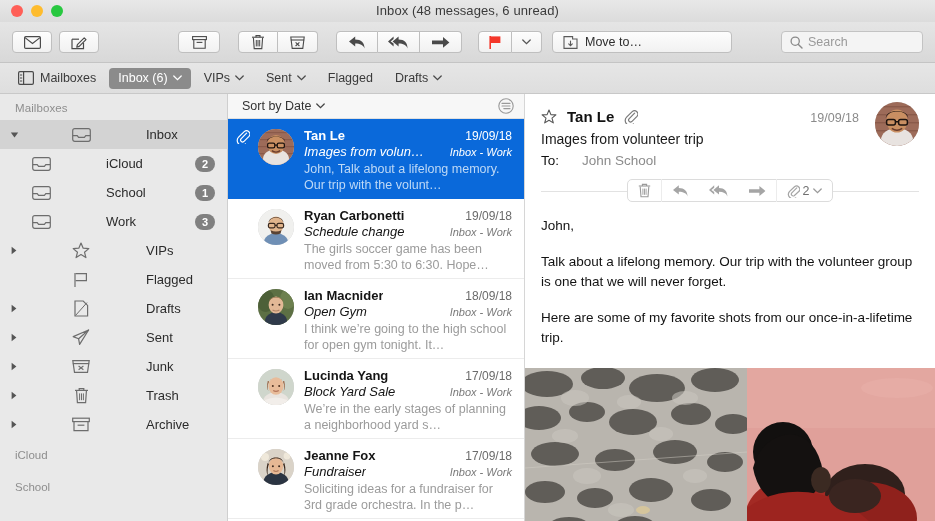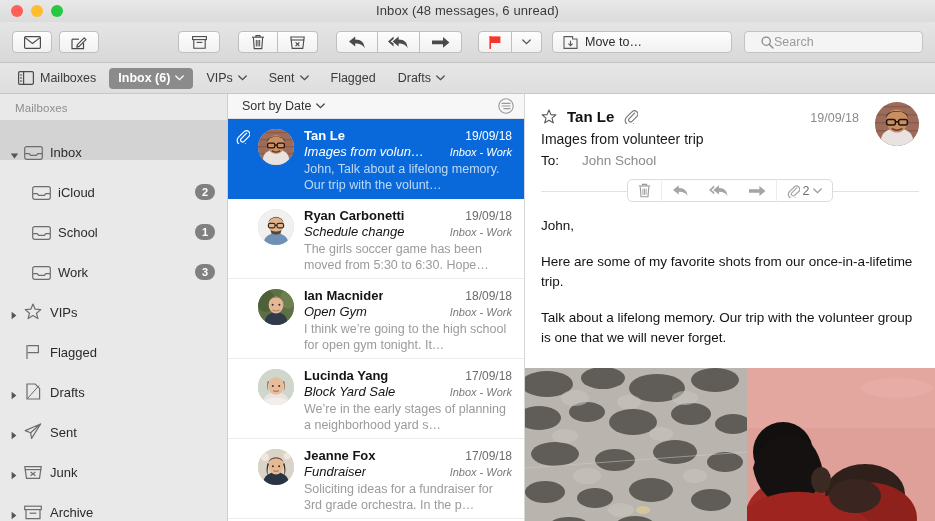--- a/index.html
+++ b/index.html
@@ -70,25 +70,25 @@
     height: 22px; width: 180px;
     background: linear-gradient(to bottom, #fdfdfd, #f1f1f1);
     border: 1px solid #bfbfbf; border-radius: 4px;
     display: flex; align-items: center; gap: 7px;
     padding-left: 10px;
     font-size: 12.5px; color: #2d2d2d;
     cursor: default;
   }
   .searchbox {
     position: absolute; right: 12px;
-    height: 22px; width: 179px;
+    height: 22px; width: 142px;
     background: #f4f4f4;
     border: 1px solid #c3c3c3; border-radius: 4px;
-    display: flex; align-items: center; 
-    padding-left: 16px;
+    display: flex; align-items: center; gap: 5px;
+    padding-left: 8px;
     font-size: 12.5px; color: #9a9a9a;
     cursor: text;
   }
   svg { display: block; }
 
   
   .favbar {
     height: 31px;
     background: linear-gradient(to bottom, #e6e6e6, #dedede);
     border-bottom: 1px solid #c8c8c8;
@@ -97,46 +97,47 @@
     gap: 4px;
   }
   .fav {
     height: 21px;
     display: flex; align-items: center; gap: 5px;
     padding: 0 9px;
     border-radius: 4px;
     font-size: 12.5px; color: #3a3a3a;
     cursor: default; white-space: nowrap;
   }
-  .fav.active { background: #8b8b8b; color: #ffffff; font-weight: bold; }
+  .fav.active { background: #8b8b8b; color: #ffffff; }
   .fav.mailboxes { padding-left: 4px; gap: 6px; }
 
   
   .main { display: flex; height: 428px; }
 
   
   .sidebar {
     width: 228px; flex: none;
     background: #e9e9e9;
     border-right: 1px solid #cfcfcf;
     padding-top: 5px;
     position: relative;
     overflow: hidden;
   }
   .sb-header {
     font-size: 11.5px; color: #8e8e8e;
     padding: 3px 0 6px 15px;
     letter-spacing: 0.1px;
   }
   .sb-row {
-    height: 40px;
-    display: flex; align-items: flex-end;
+    height: 29px;
+    display: flex; align-items: center;
     font-size: 13px; color: #2b2b2b;
     cursor: default; position: relative;
     padding-right: 12px;
+    gap: 48px;
   }
   .sb-row.sel { background: #d3d3d3; }
   .disc {
     width: 16px; flex: none;
     display: flex; align-items: center; justify-content: center;
     margin-left: 6px;
   }
   .sb-icon { width: 22px; flex: none; display: flex; align-items: center; justify-content: center; margin-right: 6px; }
   .sb-label { flex: 1; white-space: nowrap; overflow: hidden; }
   .sb-row.child { padding-left: 30px; }
@@ -556,44 +557,44 @@
         <span class="sb-label">Junk</span>
       </div>
 
       <div class="sb-row">
         <span class="disc">
           <svg width="8" height="9" viewBox="0 0 8 9">
               <path d="M1.6 0.8 L6.4 4.5 L1.6 8.2 Z" fill="#555"></path>
             </svg>
         </span>
         <span class="sb-icon">
-          <svg width="18" height="15" viewBox="0 0 18 15">
-              <rect x="0.7" y="1.2" width="16.6" height="3.4" fill="none" stroke="#6d6d6d" stroke-width="1.2"></rect>
-              <path d="M2 5 V13.6 H16 V5" fill="none" stroke="#6d6d6d" stroke-width="1.2"></path>
-              <path d="M5.6 8.2 H12.4" stroke="#6d6d6d" stroke-width="1.2"></path>
-            </svg>
-        </span>
-        <span class="sb-label">Archive</span>
-      </div>
-
-      <div class="sb-row">
-        <span class="disc">
-          <svg width="8" height="9" viewBox="0 0 8 9">
-              <path d="M1.6 0.8 L6.4 4.5 L1.6 8.2 Z" fill="#555"></path>
-            </svg>
-        </span>
-        <span class="sb-icon">
           <svg width="15" height="17" viewBox="0 0 15 17">
               <path d="M1 3.4 H14" stroke="#6d6d6d" stroke-width="1.2"></path>
               <path d="M5.2 3.4 V1.6 H9.8 V3.4" fill="none" stroke="#6d6d6d" stroke-width="1.2"></path>
               <path d="M2.6 4 L3.4 15.6 H11.6 L12.4 4" fill="none" stroke="#6d6d6d" stroke-width="1.2"></path>
               <path d="M5.6 6.4 V13.2 M7.5 6.4 V13.2 M9.4 6.4 V13.2" stroke="#6d6d6d" stroke-width="1"></path>
             </svg>
         </span>
         <span class="sb-label">Trash</span>
+      </div>
+
+      <div class="sb-row">
+        <span class="disc">
+          <svg width="8" height="9" viewBox="0 0 8 9">
+              <path d="M1.6 0.8 L6.4 4.5 L1.6 8.2 Z" fill="#555"></path>
+            </svg>
+        </span>
+        <span class="sb-icon">
+          <svg width="18" height="15" viewBox="0 0 18 15">
+              <rect x="0.7" y="1.2" width="16.6" height="3.4" fill="none" stroke="#6d6d6d" stroke-width="1.2"></rect>
+              <path d="M2 5 V13.6 H16 V5" fill="none" stroke="#6d6d6d" stroke-width="1.2"></path>
+              <path d="M5.6 8.2 H12.4" stroke="#6d6d6d" stroke-width="1.2"></path>
+            </svg>
+        </span>
+        <span class="sb-label">Archive</span>
       </div>
 
       <div class="sb-section">iCloud</div>
       <div class="sb-section">School</div>
     </div>
 
     <div class="msglist">
       <div class="sortbar">
         <div class="sortlabel">
           <span>Sort by Date</span>
@@ -845,22 +846,22 @@
                     <path d="M0.8 1 L4.5 4.6 L8.2 1" fill="none" stroke="#9a9a9a" stroke-width="1.3" stroke-linecap="round"></path>
                   </svg>
               </span>
             </div>
           </div>
         </div>
       </div>
 
       <div class="rd-body">
         <p>John,</p>
+        <p>Talk about a lifelong memory. Our trip with the volunteer group is one that we will never forget.</p>
         <p>Here are some of my favorite shots from our once-in-a-lifetime trip.</p>
-        <p>Talk about a lifelong memory. Our trip with the volunteer group is one that we will never forget.</p>
       </div>
 
       <div class="rd-images">
         <div class="photo left">
           <svg width="222" height="170" viewBox="0 0 222 170" preserveAspectRatio="xMidYMid slice">
             <rect width="222" height="170" fill="#b9b5ae"></rect>
             <g fill="#4d4a46" opacity="0.82">
               <ellipse cx="22" cy="16" rx="26" ry="13"></ellipse>
                 <ellipse cx="78" cy="10" rx="22" ry="11"></ellipse>
               <ellipse cx="132" cy="20" rx="28" ry="14"></ellipse>

